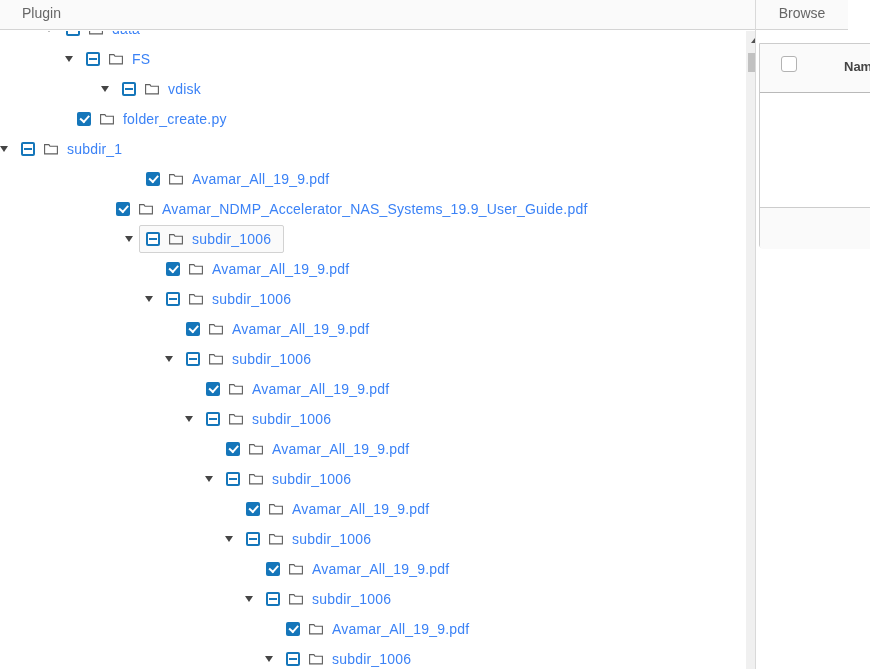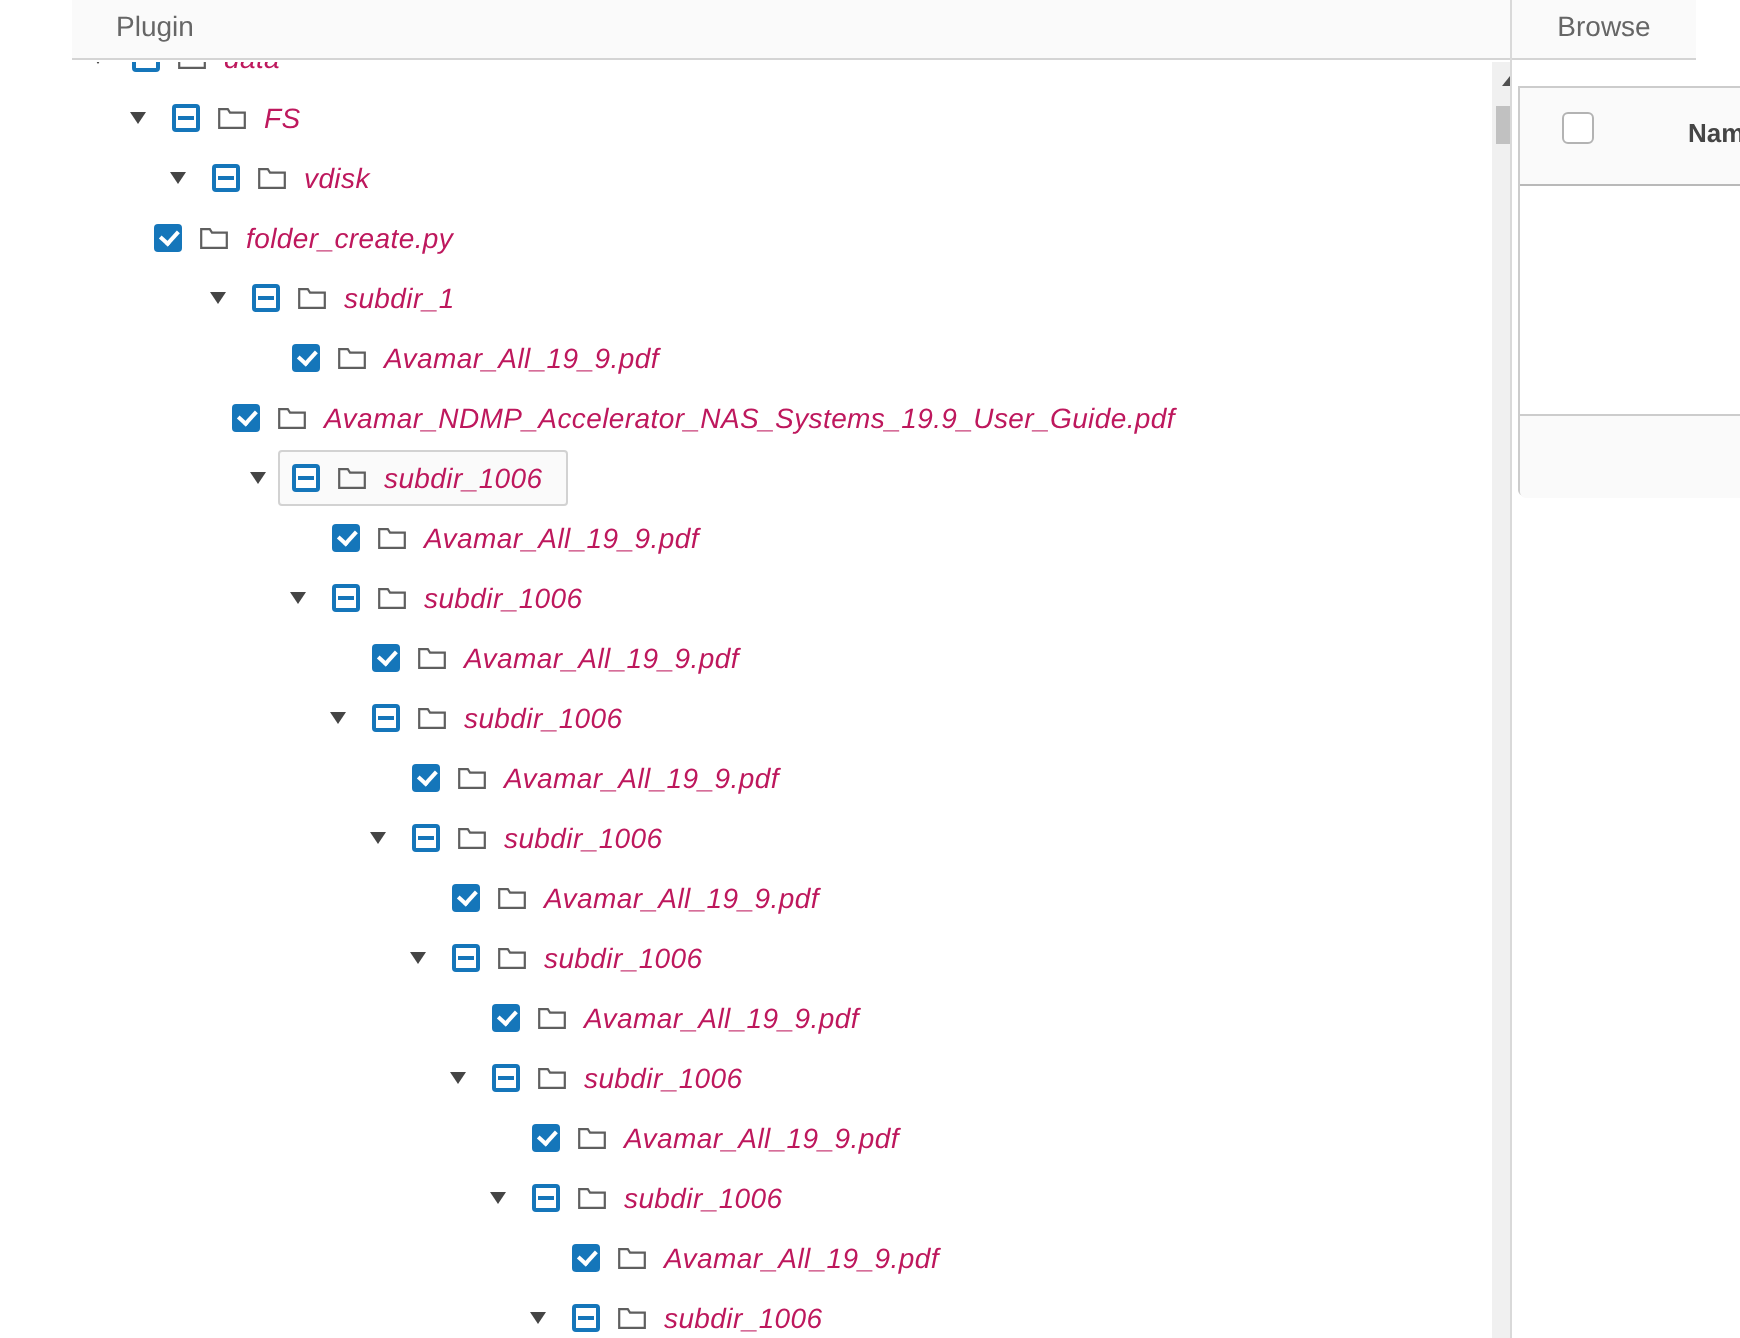--- a/index.html
+++ b/index.html
@@ -3,42 +3,42 @@
 <meta charset="utf-8">
 <style>
   html,body{margin:0;padding:0;background:#fff;}
   #app{position:relative;width:870px;height:669px;overflow:hidden;background:#fff;
        font-family:"Liberation Sans",sans-serif;color:#454545;}
 
   
   .left-panel{position:absolute;left:0;top:0;width:766px;height:669px;background:#fff;}
   .panel-header{height:30px;background:#fafafa;border-bottom:1px solid #d4d4d4;
                 font-size:14px;color:#666;line-height:26px;box-sizing:border-box;}
-  .left-panel .panel-header{padding-left:22px;margin-left:36px;}
+  .left-panel .panel-header{padding-left:22px;}
 
   .tree-viewport{position:absolute;left:0;top:31px;width:746px;height:638px;overflow:hidden;background:#fff;}
   .tree-rows{margin-top:-17px;}
   .tree-row{display:flex;align-items:center;height:30px;box-sizing:border-box;white-space:nowrap;}
   .caret-slot{width:20px;flex:none;display:flex;align-items:center;}
   .caret{width:0;height:0;border-left:4.5px solid transparent;border-right:4.5px solid transparent;
          border-top:6px solid #454545;cursor:pointer;}
   .caret.hidden{visibility:hidden;}
   .row-inner{display:flex;align-items:center;height:26px;padding:0 12px 0 6px;margin-left:-6px;
              border:1px solid transparent;border-radius:2px;}
   .tree-row.highlighted .row-inner{background:#fafafa;border-color:#d2d2d2;}
   .checkbox{width:14px;height:14px;box-sizing:border-box;position:relative;flex:none;
             border-radius:2px;cursor:pointer;}
   .tree-row.checked .checkbox{background:#1576ba;}
   .tree-row.checked .checkbox::after{content:"";position:absolute;left:2.5px;top:3px;width:7px;height:3.5px;
             border-left:2px solid #fff;border-bottom:2px solid #fff;transform:rotate(-48deg);}
   .tree-row.indeterminate .checkbox{background:#fff;border:2px solid #1576ba;}
   .tree-row.indeterminate .checkbox::after{content:"";position:absolute;left:1px;top:4px;width:8px;height:2px;
             background:#1576ba;}
   .folder-icon{flex:none;margin:0 9px;display:block;}
-  .tree-label{font-size:14px;color:#be185d;letter-spacing:.2px;cursor:default;font-style:italic;}
+  .tree-label{font-size:14px;color:#3b82f6;letter-spacing:.2px;cursor:default;}
 
   
   .scrollbar{position:absolute;left:746px;top:31px;width:20px;height:638px;background:#f0f0f0;
              border-right:1px solid #dadada;box-sizing:border-box;}
   .sb-up{position:absolute;left:5px;top:7px;width:0;height:0;
          border-left:4.5px solid transparent;border-right:4.5px solid transparent;
          border-bottom:5px solid #505050;cursor:pointer;}
   .sb-thumb{position:absolute;left:2px;top:22px;width:15px;height:19px;background:#c1c1c1;cursor:pointer;}
 
   
@@ -88,21 +88,21 @@
       <span class="caret"></span>
     </span>
     <span class="row-inner">
       <span class="checkbox"></span>
       <svg class="folder-icon" width="14" height="12" viewBox="0 0 14 12">
         <path d="M0.6 10.9 V1.6 h4.3 l1.1 1.7 h7.4 v7.6 z" fill="none" stroke="#5f5f5f" stroke-width="1.1"></path>
       </svg>
       <span class="tree-label">FS</span>
     </span>
   </div>
-          <div class="tree-row indeterminate" style="padding-left: 85px;">
+          <div class="tree-row indeterminate" style="padding-left: 85px; margin-left: 16px;">
     <span class="caret-slot">
       <span class="caret"></span>
     </span>
     <span class="row-inner">
       <span class="checkbox"></span>
       <svg class="folder-icon" width="14" height="12" viewBox="0 0 14 12">
         <path d="M0.6 10.9 V1.6 h4.3 l1.1 1.7 h7.4 v7.6 z" fill="none" stroke="#5f5f5f" stroke-width="1.1"></path>
       </svg>
       <span class="tree-label">vdisk</span>
     </span>
@@ -112,21 +112,21 @@
       <span class="caret hidden"></span>
     </span>
     <span class="row-inner">
       <span class="checkbox"></span>
       <svg class="folder-icon" width="14" height="12" viewBox="0 0 14 12">
         <path d="M0.6 10.9 V1.6 h4.3 l1.1 1.7 h7.4 v7.6 z" fill="none" stroke="#5f5f5f" stroke-width="1.1"></path>
       </svg>
       <span class="tree-label">folder_create.py</span>
     </span>
   </div>
-          <div class="tree-row indeterminate" style="padding-left: 105px;">
+          <div class="tree-row indeterminate" style="">
     <span class="caret-slot">
       <span class="caret"></span>
     </span>
     <span class="row-inner">
       <span class="checkbox"></span>
       <svg class="folder-icon" width="14" height="12" viewBox="0 0 14 12">
         <path d="M0.6 10.9 V1.6 h4.3 l1.1 1.7 h7.4 v7.6 z" fill="none" stroke="#5f5f5f" stroke-width="1.1"></path>
       </svg>
       <span class="tree-label">subdir_1</span>
     </span>

